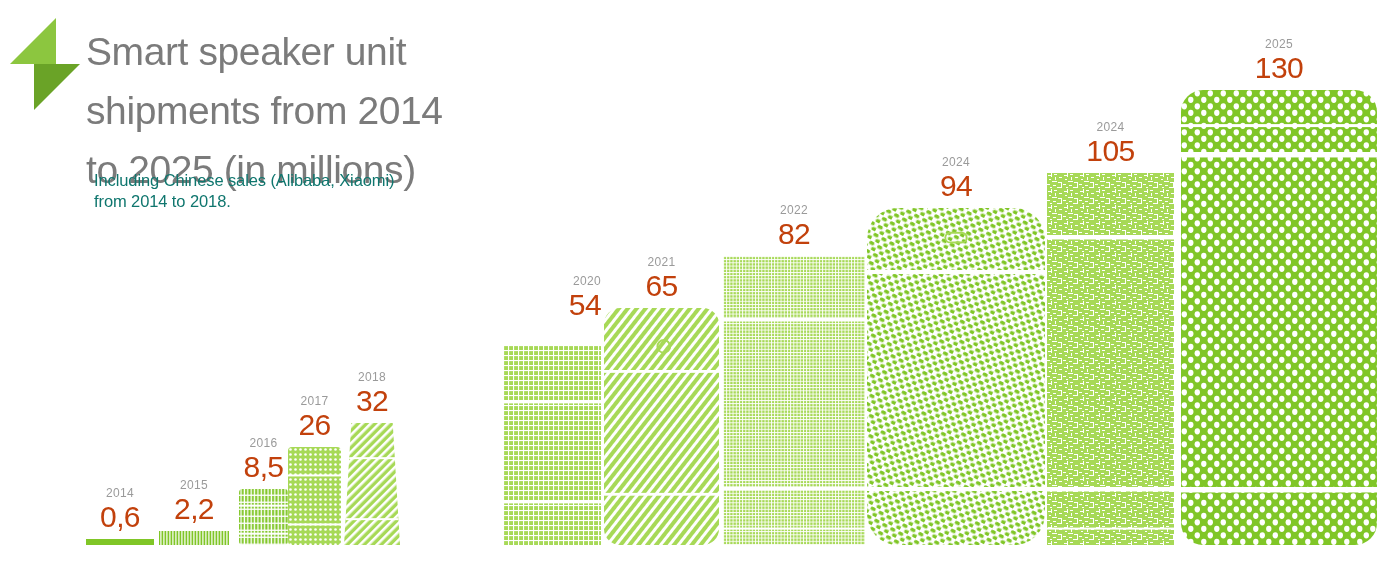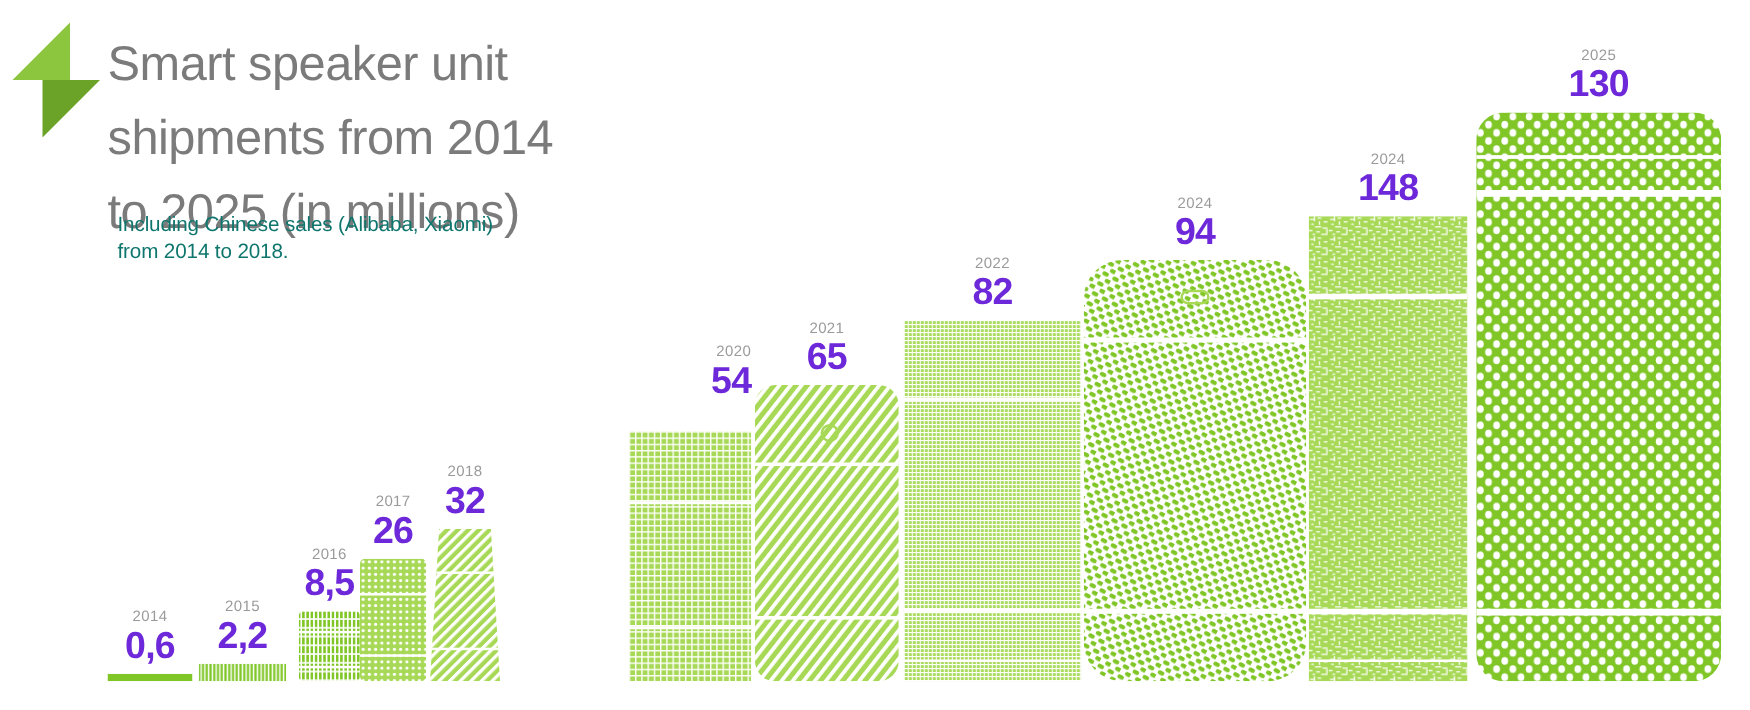--- a/index.html
+++ b/index.html
@@ -28,21 +28,21 @@
 
   
   .plot{position:absolute;left:0;top:0;width:1400px;height:568px;}
   .bar-group{position:absolute;bottom:0;}
   .labels{position:absolute;left:0;width:100%;text-align:center;}
   .yr{
     font-size:12px;font-weight:400;color:#9a9a9a;
     letter-spacing:0.3px;line-height:13px;display:block;
   }
   .val{
-    font-size:30px;font-weight:700;color:#6d28d9;
+    font-size:30px;font-weight:400;color:#c2410c;
     letter-spacing:-0.6px;line-height:33px;display:block;
   }
   .speaker{position:absolute;left:0;bottom:0;width:100%;}
   .speaker svg{display:block;width:100%;height:100%;}
 </style>
 </head>
 <body>
 
 <div id="root">
 
@@ -306,21 +306,21 @@
         <rect x="0" y="62" width="178" height="4.0440000000000005" fill="#fff"></rect>
               <rect x="0" y="279" width="178" height="4.0440000000000005" fill="#fff"></rect>
               <rect x="78.32000000000001" y="24.8" width="21.36" height="9.790000000000001" rx="4.984" fill="none" stroke="#a7d957" stroke-width="2"></rect>
       </g>
     </svg>
         </div>
       </div>
       <div class="bar-group" style="left: 1047px; width: 127px; bottom: 23px; height: 372px;">
         <div class="labels" style="bottom: 378px;">
           <span class="yr">2024</span>
-          <span class="val">148</span>
+          <span class="val">105</span>
         </div>
         <div class="speaker" style="height: 372px;">
           <svg viewBox="0 0 127 372" preserveAspectRatio="none">
 
       <clipPath id="clip10">
               <rect x="0" y="0" width="127" height="372"></rect>
             </clipPath>
       <g clip-path="url(#clip10)">
         <rect width="127" height="372" fill="url(#p-fabric-noise)"></rect>
         <rect x="0" y="62" width="127" height="4.464" fill="#fff"></rect>

